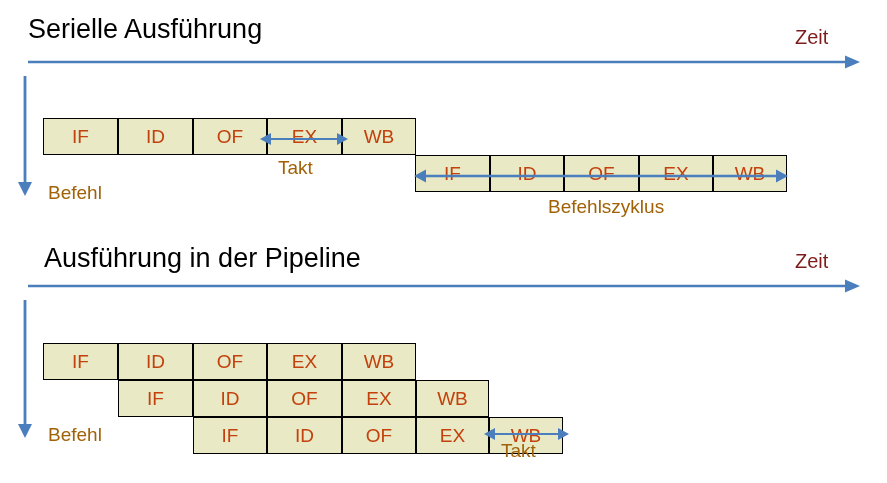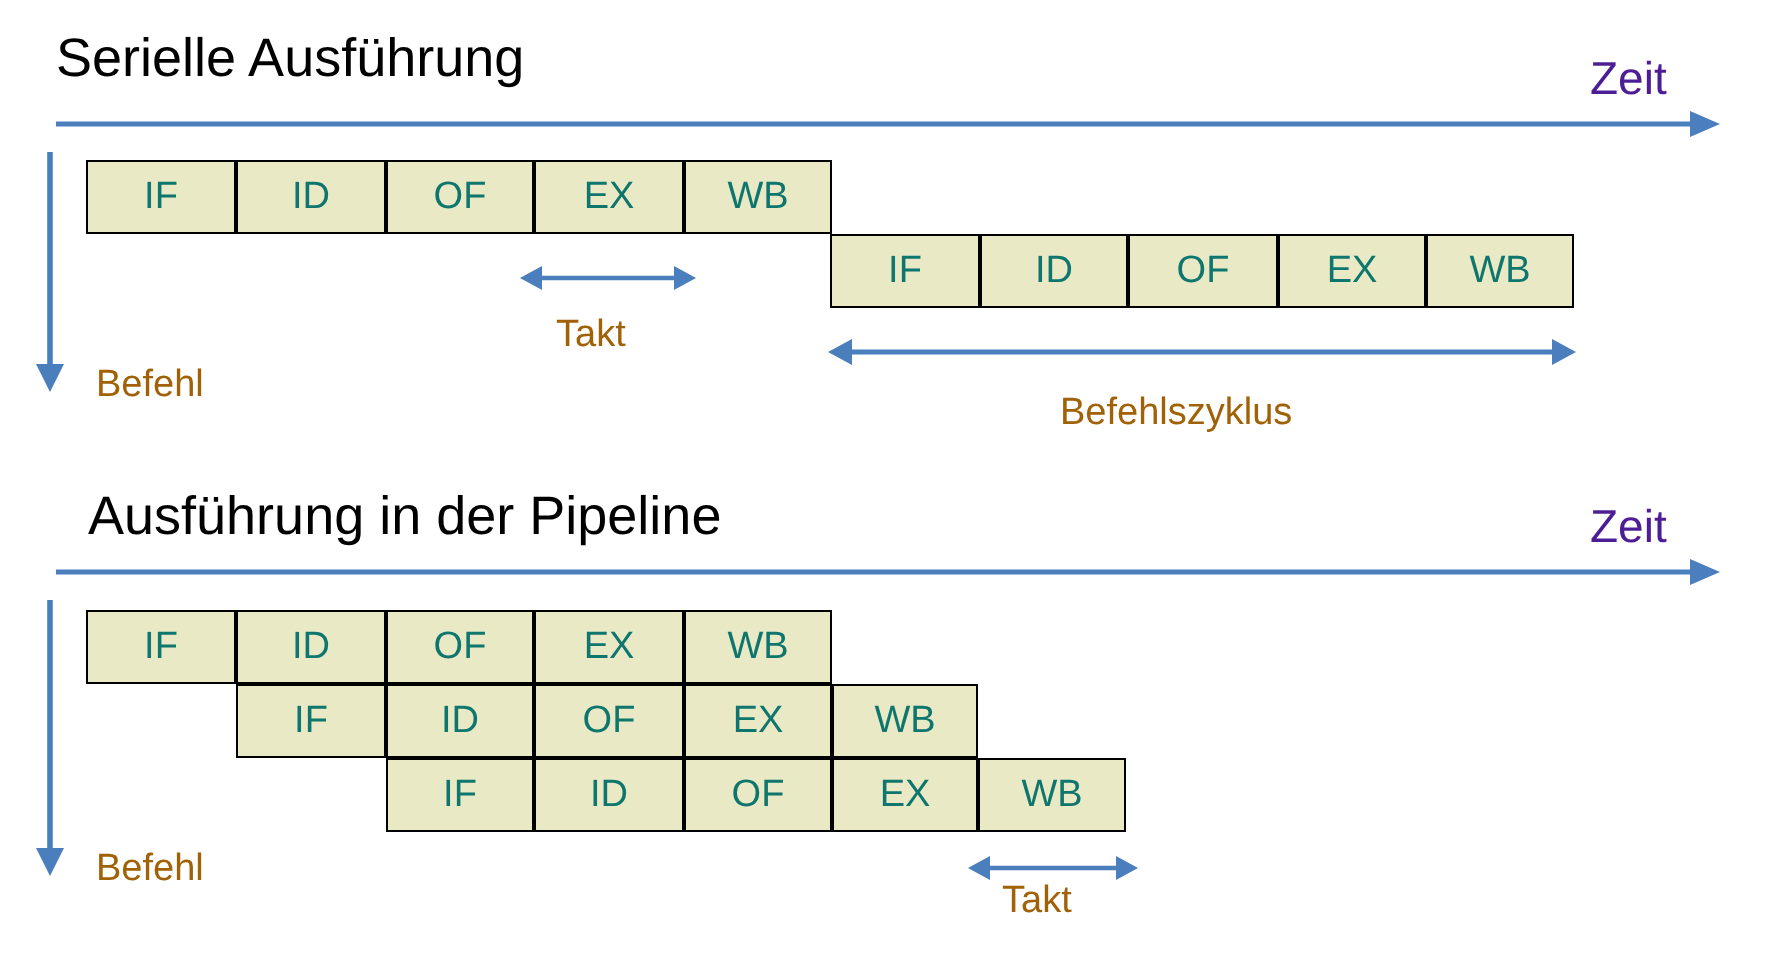--- a/index.html
+++ b/index.html
@@ -17,39 +17,40 @@
   .section-title {
     position: absolute;
     font-size: 27px;
     font-weight: 400;
     color: #000000;
     letter-spacing: 0px;
     white-space: nowrap;
   }
   .axis-label {
     position: absolute;
-    font-size: 23px;
-    color: #4c1d95;
+    font-size: 20px;
+    color: #7f1d1d;
     white-space: nowrap;
   }
   .plain-label {
     position: absolute;
     font-size: 19px;
     color: #a16207;
     white-space: nowrap;
   }
   .stage-box {
     position: absolute;
     background: #e9e9c6;
     border: 1px solid #000000;
     display: flex;
     align-items: center;
     justify-content: center;
     font-size: 19px;
-    color: #0f766e;
+    color: #c2410c;
+    margin-top: 38px;
   }
   .arrow-svg {
     position: absolute;
     overflow: visible;
   }
   .arrow-line {
     stroke: #4a7ebc;
     fill: none;
   }
 </style>
@@ -95,21 +96,21 @@
     <polygon points="16,5 5,11 16,17" fill="#4a7ebc"></polygon>
     <polygon points="82,5 93,11 82,17" fill="#4a7ebc"></polygon>
   </svg>
   <div class="plain-label" style="left:278px; top:157px;">Takt</div>
 
   <svg class="arrow-svg" style="left:408px; top:165px;" width="390" height="22">
     <line class="arrow-line" x1="18" y1="11" x2="368" y2="11" stroke-width="2.4"></line>
     <polygon points="18,4.5 6,11 18,17.5" fill="#4a7ebc"></polygon>
     <polygon points="368,4.5 380,11 368,17.5" fill="#4a7ebc"></polygon>
   </svg>
-  <div class="plain-label" style="left:530px; top:196px;text-align:center;">Befehlszyklus</div>
+  <div class="plain-label" style="left:548px; top:196px;text-align:center;">Befehlszyklus</div>
 
   <div class="section-title" style="left:44px; top:243px;">Ausführung in der Pipeline</div>
 
   <div class="axis-label" style="left:795px; top:250px;">Zeit</div>
 
   <svg class="arrow-svg" style="left:0px; top:276px;" width="887" height="22">
     <line class="arrow-line" x1="28" y1="10" x2="845" y2="10" stroke-width="2.6"></line>
     <polygon points="845,3.5 860,10 845,16.5" fill="#4a7ebc"></polygon>
   </svg>
 

